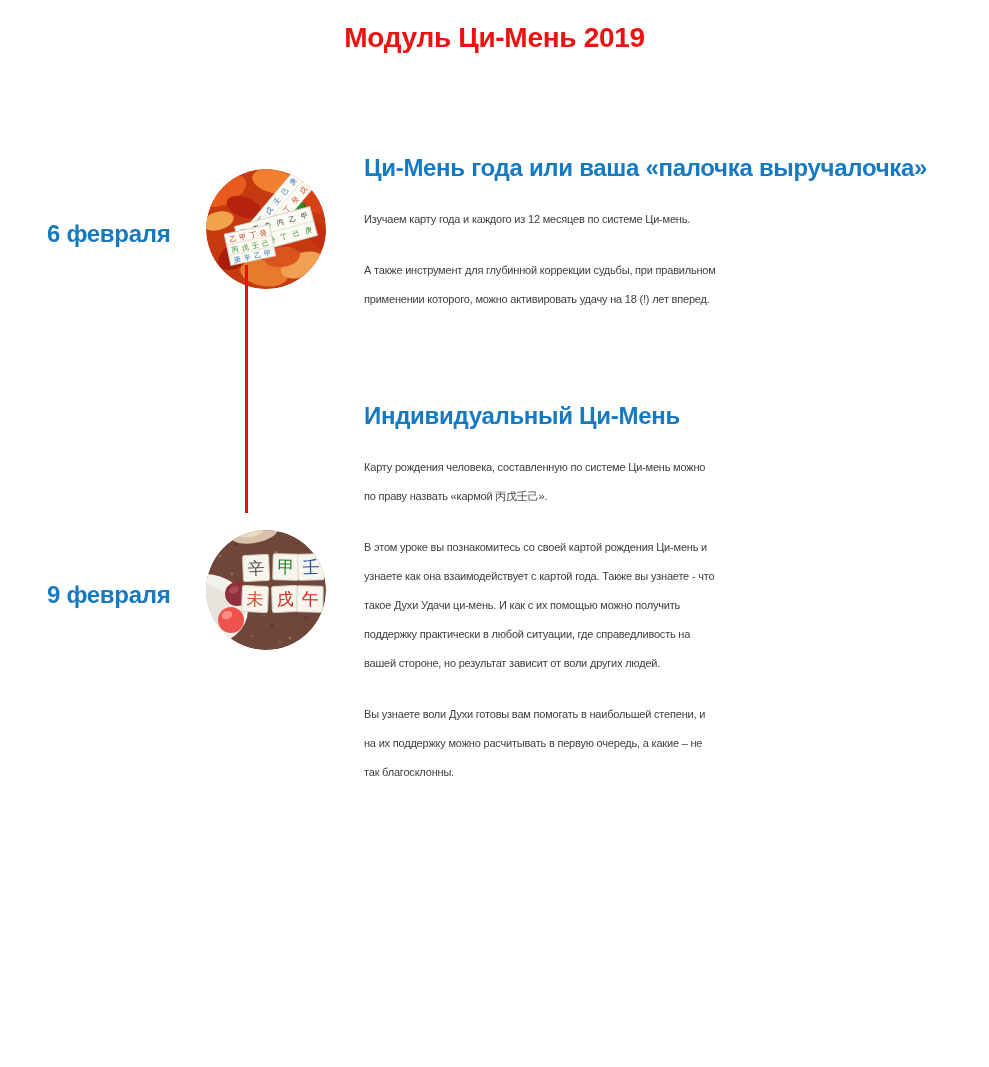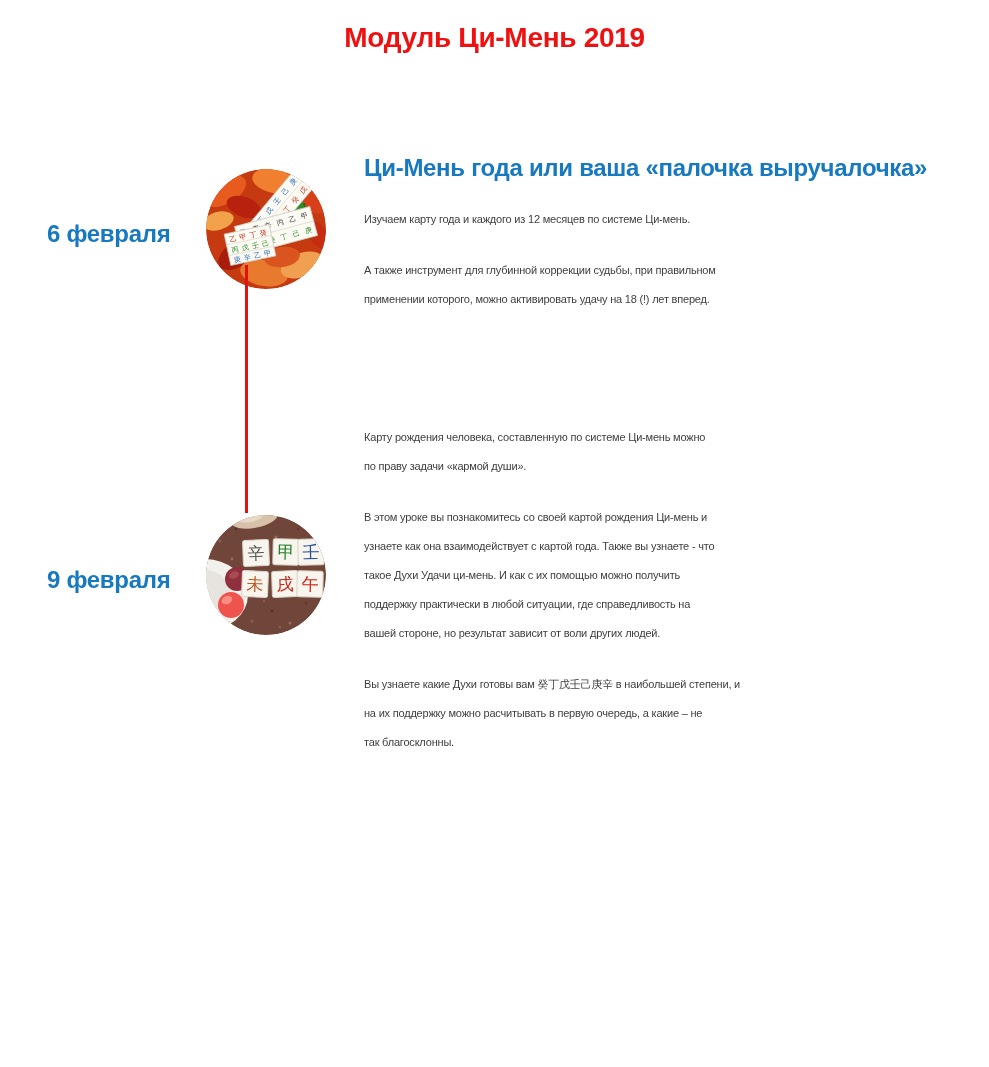--- a/index.html
+++ b/index.html
@@ -182,26 +182,27 @@
               </g>
               <g transform="translate(104,69) rotate(1)">
                 <rect x="-13" y="-13" width="26" height="26" rx="2" fill="#f7f5ee" stroke="#d9d3c4"></rect>
                 <text x="0" y="6" text-anchor="middle" font-size="17" fill="#cc2418">午</text>
               </g>
             </g>
           </svg>
         </div>
       </div>
       <div class="content-col">
+        <h2 class="lesson-title">Индивидуальный Ци-Мень</h2>
         <p class="para">Карту рождения человека, составленную по системе Ци-мень можно
-по праву задачи «кармой души».</p>
+по праву назвать «кармой 丙戊壬己».</p>
         <p class="para">В этом уроке вы познакомитесь со своей картой рождения Ци-мень и
 узнаете как она взаимодействует с картой года. Также вы узнаете - что
 такое Духи Удачи ци-мень. И как с их помощью можно получить
 поддержку практически в любой ситуации, где справедливость на
 вашей стороне, но результат зависит от воли других людей.</p>
-        <p class="para">Вы узнаете какие Духи готовы вам 癸丁戊壬己庚辛 в наибольшей степени, и
+        <p class="para">Вы узнаете воли Духи готовы вам помогать в наибольшей степени, и
 на их поддержку можно расчитывать в первую очередь, а какие – не
 так благосклонны.</p>
       </div>
     </section>
   </div>
 </div>
 
 </body></html>

